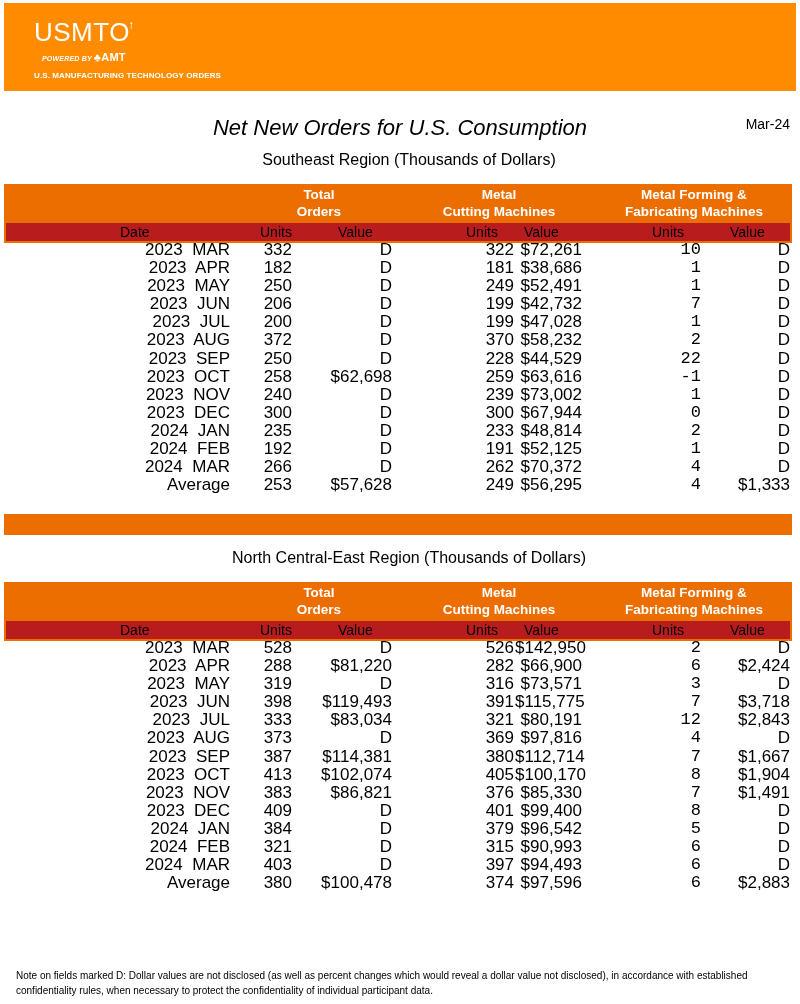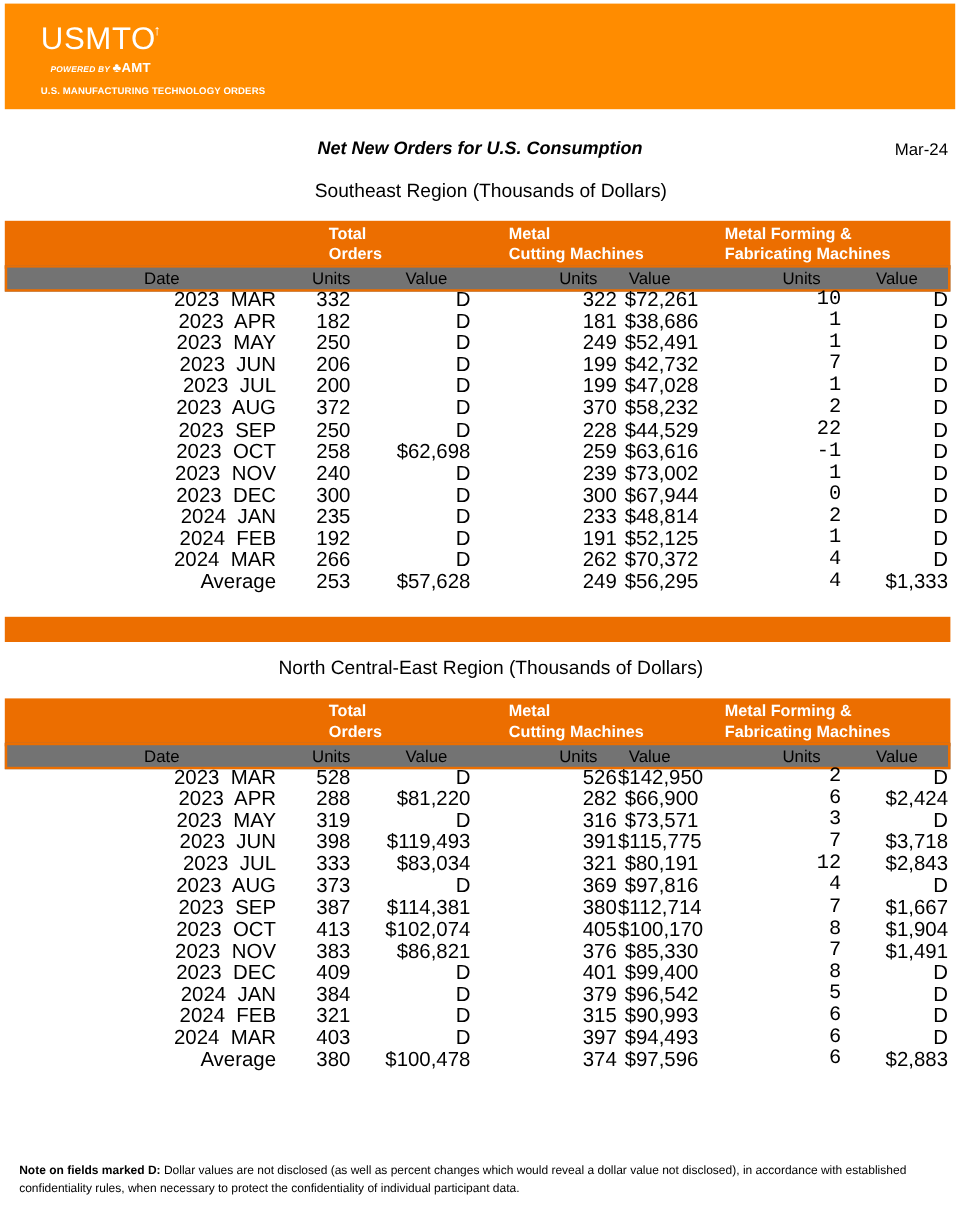--- a/index.html
+++ b/index.html
@@ -4,40 +4,40 @@
 <style>
   html, body { margin: 0; padding: 0; background: #ffffff; }
   body { width: 800px; height: 1004px; position: relative; overflow: hidden;
          font-family: "Liberation Sans", sans-serif; color: #000; }
   .banner { position: absolute; left: 4px; top: 3px; width: 792px; height: 88px; background: #FF8C00; }
   .logo { position: absolute; left: 30px; top: 16px; color: #fff; font-weight: normal; font-size: 26px; letter-spacing: 0.5px; line-height: 26px; }
   .logo .arrow { font-size: 12px; position: relative; top: -12px; margin-left: -2px; }
   .powered { position: absolute; left: 38px; top: 48px; color: #fff; font-size: 7px; font-weight: bold; font-style: italic; letter-spacing: 0.2px; }
   .powered .amt { font-size: 11px; font-style: normal; margin-left: 2px; }
   .tagline { position: absolute; left: 30px; top: 68px; color: #fff; font-size: 8px; font-weight: bold; letter-spacing: 0.1px; }
-  .doc-title { position: absolute; left: 0; width: 800px; top: 115px; text-align: center; font-style: italic; font-size: 15px; font-weight: bold; }
+  .doc-title { position: absolute; left: 0; width: 800px; top: 115px; text-align: center; font-style: italic; font-size: 22px; }
   .doc-date { position: absolute; right: 10px; top: 116px; font-size: 14px; }
   .region-title { position: absolute; left: 0; width: 818px; text-align: center; font-size: 16px; }
   .hdr-bar { position: absolute; left: 4px; width: 788px; height: 40px; background: #EC6E00; }
-  .grp { position: absolute; top: 2px; color: #fff; font-size: 13.5px; font-weight: bold; text-align: left; line-height: 17px; }
-  .colhdr { position: absolute; left: 4px; width: 784px; height: 18px; border: 2px solid #EC6E00; background: #737373; font-size: 14px; }
+  .grp { position: absolute; top: 2px; color: #fff; font-size: 13.5px; font-weight: bold; text-align: center; line-height: 17px; }
+  .colhdr { position: absolute; left: 4px; width: 784px; height: 18px; border: 2px solid #EC6E00; background: #b91c1c; font-size: 14px; }
   .colhdr span { position: absolute; top: 0; line-height: 18px; }
   .rows { position: absolute; left: 0; width: 642px; font-size: 17px; }
   .row { position: relative; height: 18.1px; line-height: 18px; }
   .row span { position: absolute; top: 0; text-align: right; white-space: nowrap; }
   .c-date { left: 120px; width: 110px; }
   .c-tu { left: 240px; width: 52px; }
   .c-tv { left: 300px; width: 92px; }
   .c-mu { left: 440px; width: 74px; }
   .c-mv { left: 515px; width: 67px; }
   .c-fu { left: 640px; width: 61px; font-family: Liberation Mono, monospace; }
   .c-fv { left: 720px; width: 70px; }
   .sep-bar { position: absolute; left: 4px; top: 514px; width: 788px; height: 21px; background: #EC6E00; }
   .note { position: absolute; left: 16px; top: 968px; width: 770px; font-size: 10px; line-height: 15px; }
-  .note b { font-weight: bold; }
+  .note b { font-weight: normal; }
 </style>
 </head>
 <body>
 
 <div class="banner">
   <div class="logo">
     <span>USMTO</span><span class="arrow">↑</span>
   </div>
   <div class="powered">
     <span>POWERED BY</span><span class="amt">♣AMT</span>

